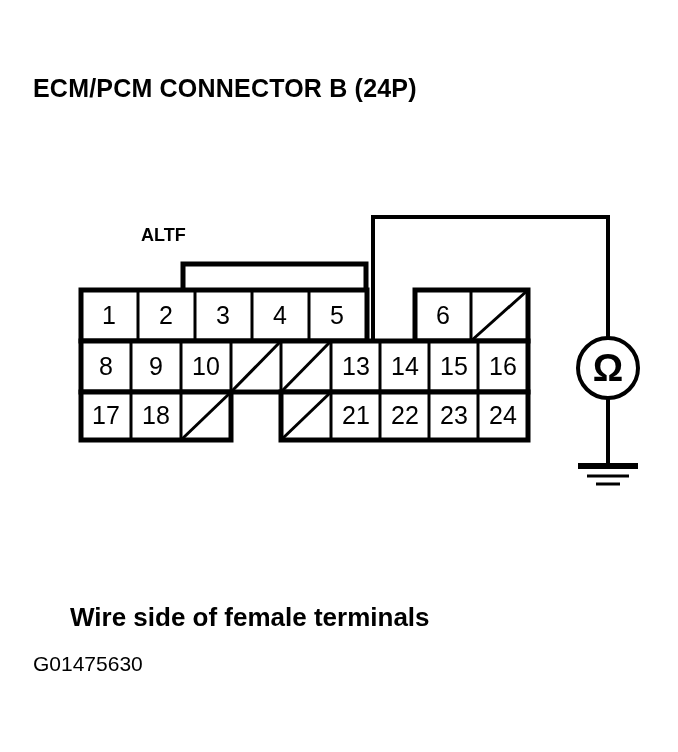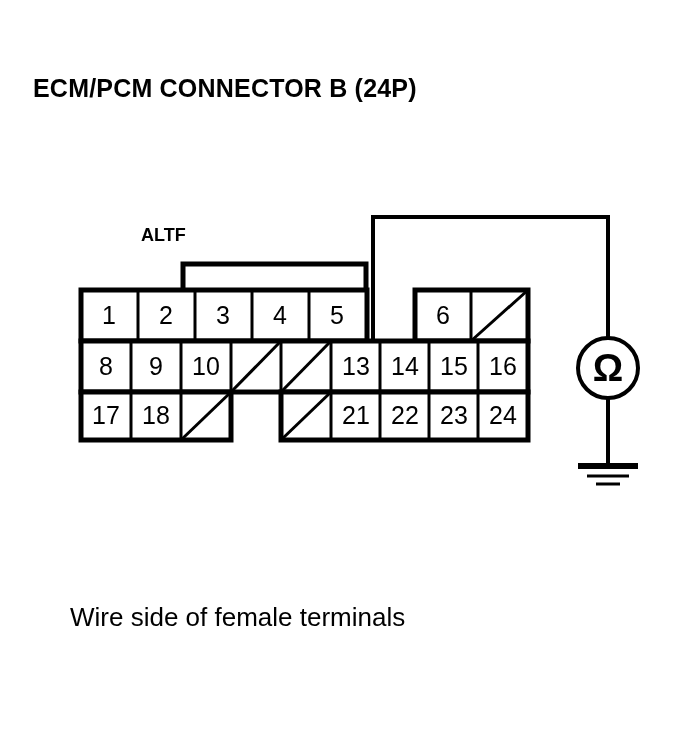--- a/index.html
+++ b/index.html
@@ -43,21 +43,21 @@
     white-space: nowrap;
     margin-top: 44px;
   }
   .wire-label .lbl-line { display: block; }
 
   .caption {
     position: absolute;
     left: 70px;
     top: 602px;
     font-size: 26px;
-    font-weight: normal;
+    font-weight: bold;
     white-space: nowrap;
   }
 
   .refcode {
     position: absolute;
     left: 33px;
     top: 652px;
     font-size: 21px;
     font-weight: normal;
     white-space: nowrap;
@@ -176,14 +176,15 @@
       <line x1="608" y1="398" x2="608" y2="464" stroke-width="4"></line>
       <line x1="578" y1="466" x2="638" y2="466" stroke-width="6"></line>
       <line x1="587" y1="476" x2="629" y2="476" stroke-width="3"></line>
       <line x1="596" y1="484" x2="620" y2="484" stroke-width="3"></line>
     </g>
 
   </svg>
 
   <div class="caption">Wire side of female terminals</div>
 
+  <div class="refcode">G01475630</div>
 
 </div>
 
 </body></html>

